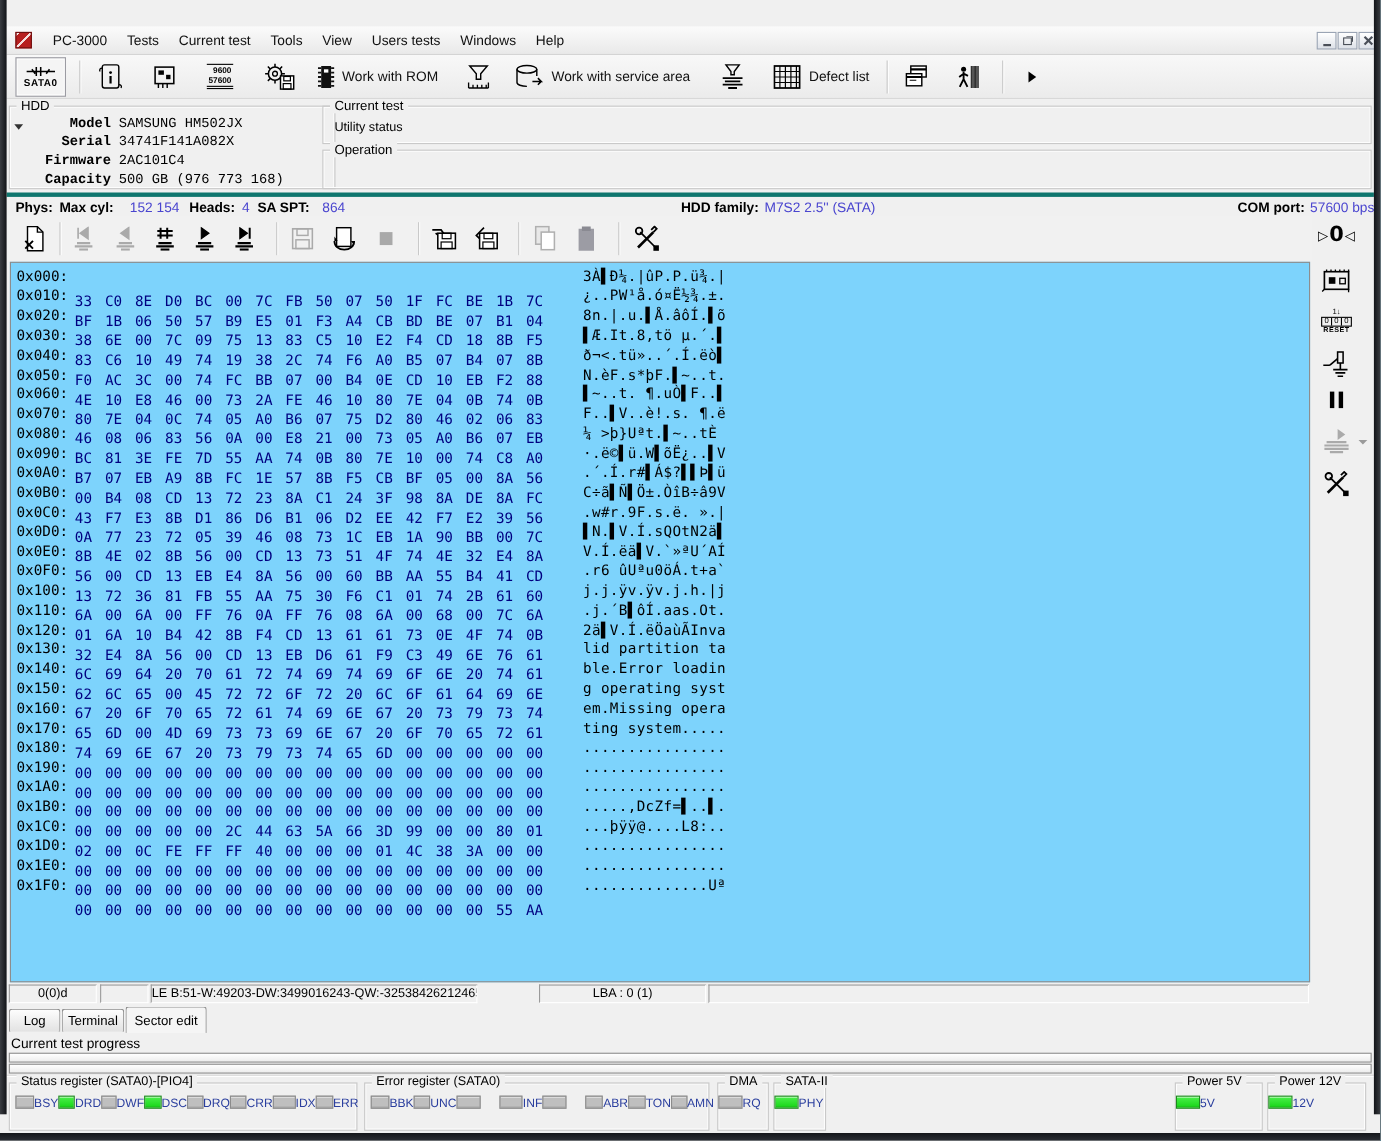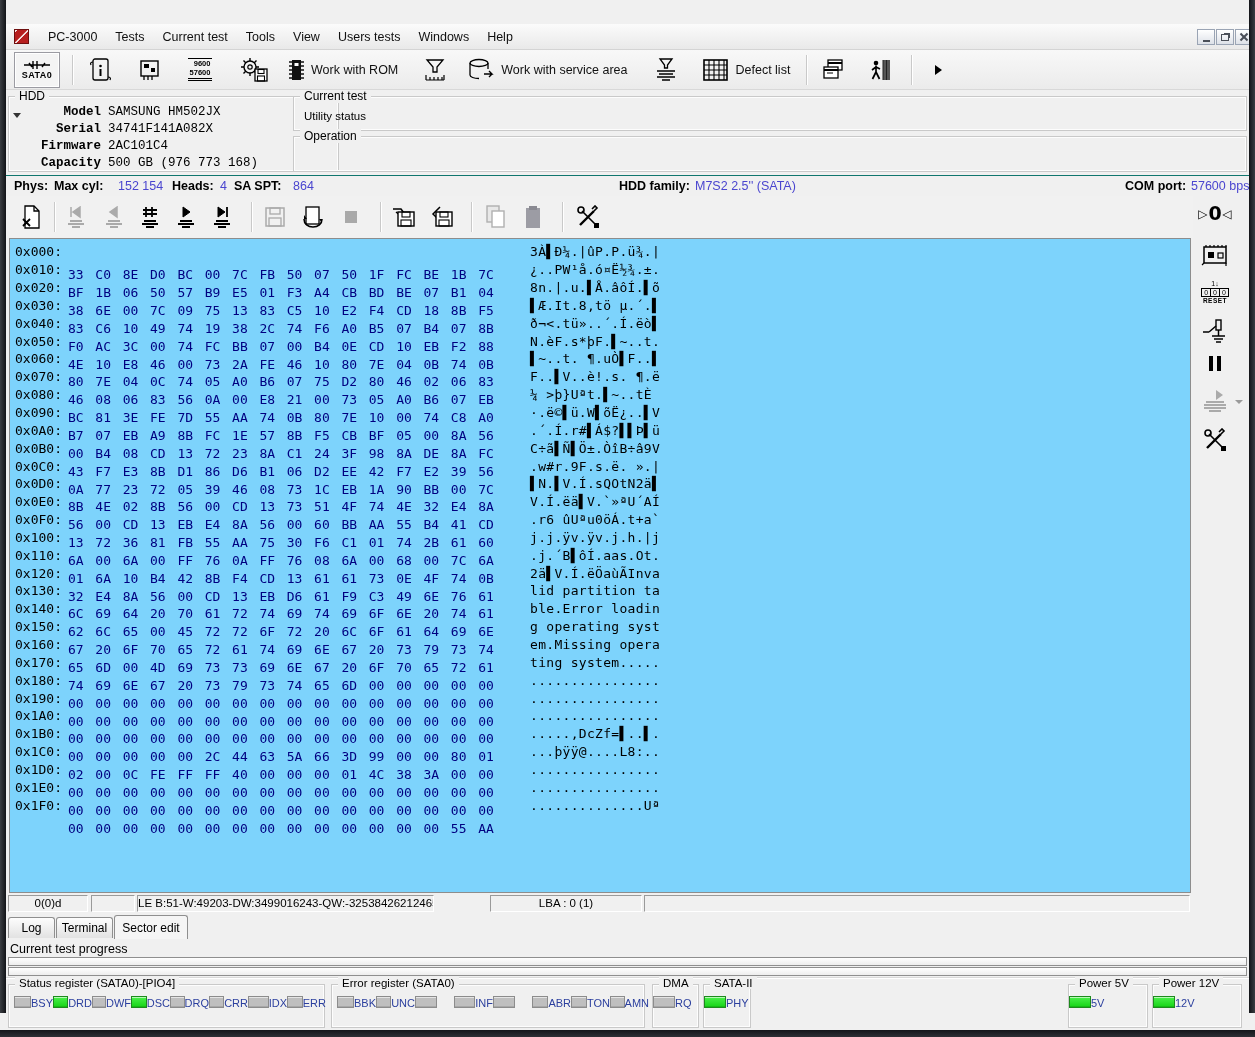--- a/index.html
+++ b/index.html
@@ -64,21 +64,21 @@
   .legend { position:absolute; top:-8px; left:6px; background:#f0f0f0; padding:0 4px;
     font-size:12px; color:#000; white-space:nowrap; }
   .hdd-row { display:flex; height:17px; align-items:center; font-size:12.5px; }
   .hdd-row .lab { width:84px; text-align:right; font-weight:bold; color:#000; }
   .hdd-row .val { margin-left:7px; color:#000; }
   .drop-arrow { position:absolute; left:4px; top:16px; width:0; height:0;
     border-left:4px solid transparent; border-right:4px solid transparent; border-top:5px solid #333; }
   .small-text { position:absolute; font-size:11.5px; color:#000; }
 
   .physline { position:absolute; left:6px; top:175px; width:1243px; height:21px;
-    border-top:1px solid #0f766e; font-size:12.5px; z-index:20; }
+    border-top:4px solid #0f766e; font-size:12.5px; z-index:20; }
   .physline span { position:absolute; top:3px; white-space:nowrap; }
   .plab { font-weight:bold; color:#000; }
   .pval { color:#4a45cf; }
 
   
   .hextoolbar { position:absolute; left:6px; top:196px; width:1187px; height:42px;
     background:#f1f1f1; display:flex; align-items:center; z-index:20; }
   .hsep { width:1px; height:30px; background:#c9c9c9; box-shadow:1px 0 0 #fff; }
   .hicon { display:flex; align-items:center; justify-content:center; width:26px; height:30px; }
 
@@ -262,21 +262,21 @@
           <circle cx="8" cy="4" r="2.3" fill="#000"></circle>
           <path d="M8 6.5v7 M8 8l-4 3 M8 8l4 2 M8 13l-3.5 7 M8 13l3.5 7" stroke="#000" stroke-width="1.7" fill="none"></path>
         </svg>
     </div>
     <div class="tsep" style="margin-left:14px;"></div>
     <div class="tbtn" style="margin-left:14px;width:24px;">
       <div class="arrow-right"></div>
     </div>
   </div>
 
-  <div class="groupbox" style="left:8px;top:96px;width:331px;height:76px;">
+  <div class="groupbox" style="left:8px;top:96px;width:297px;height:76px;">
     <span class="legend">HDD</span>
     <div class="drop-arrow"></div>
     <div style="position:absolute;left:8px;top:6px;right:4px;font-family:Liberation Mono, monospace;">
       <div class="hdd-row">
         <span class="lab">Model</span>
         <span class="val">SAMSUNG HM502JX</span>
       </div>
       <div class="hdd-row">
         <span class="lab">Serial</span>
         <span class="val">34741F141A082X</span>

